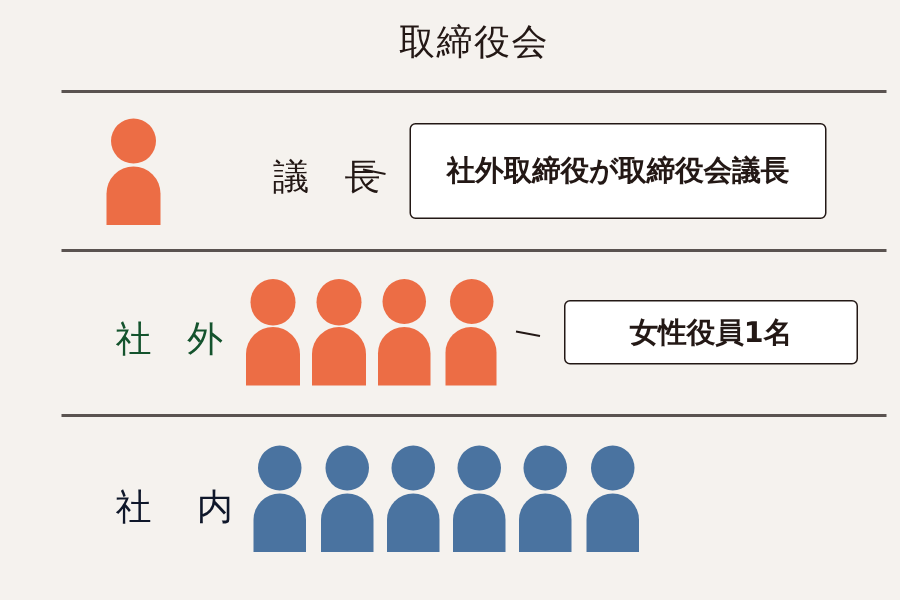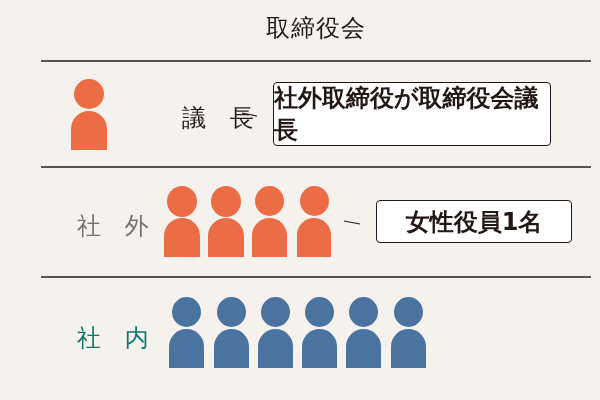--- a/index.html
+++ b/index.html
@@ -1,21 +1,21 @@
 <!DOCTYPE html>
 <html><head>
 <meta charset="utf-8">
 <style>
   html,body{margin:0;padding:0;}
   body{width:600px;height:400px;background:#f5f2ee;position:relative;overflow:hidden;font-family:"DejaVu Sans",sans-serif;color:#231815;}
   .abs{position:absolute;margin-left:16px;}
   .title{left:0;width:600px;top:12px;text-align:center;font-size:24px;letter-spacing:1px;}
   .rule{left:25px;width:550px;height:1.5px;background:#5a5350;}
   .label{font-size:24px;letter-spacing:8px;}
-  .callout{background:#fff;border:1.5px solid #231815;border-radius:4px;display:flex;align-items:center;justify-content:center;font-size:24px;font-weight:bold;box-sizing:border-box;}
+  .callout{background:#fff;border:1.5px solid #231815;border-radius:4px;display:flex;align-items:center;justify-content:center;font-size:19px;font-weight:bold;box-sizing:border-box;}
   .person{position:absolute;}
   .person .head{position:absolute;border-radius:50%;}
   .person .body{position:absolute;border-radius:18px 18px 0 0;}
   svg.line{position:absolute;left:0;top:0;overflow:visible;}
 </style>
 </head>
 <body>
 
 <div class="abs title">取締役会</div>
 
@@ -29,21 +29,21 @@
     <div class="body" style="left:0;top:32px;width:36px;height:39px;background:#ec6d45;"></div>
   </div>
   <div class="abs label" style="left:166px;top:102px;">議 長</div>
   <svg class="line" width="600" height="400">
       <line x1="242" y1="113" x2="257" y2="116" stroke="#231815" stroke-width="1.2"></line>
     </svg>
   <div class="abs callout" style="left:257px;top:82px;width:278px;height:64px;">社外取締役が取締役会議長</div>
 </div>
 
 <div>
-  <div class="abs label" style="left:61px;top:210px;color:#737373;">社 外</div>
+  <div class="abs label" style="left:61px;top:210px;color:#14532d;">社 外</div>
   <div class="person" style="left:164px;top:186px;width:36px;height:71px;">
     <div class="head" style="left:3px;top:0;width:30px;height:31px;background:#ec6d45;"></div>
     <div class="body" style="left:0;top:32px;width:36px;height:39px;background:#ec6d45;"></div>
   </div>
   <div class="person" style="left:208px;top:186px;width:36px;height:71px;">
     <div class="head" style="left:3px;top:0;width:30px;height:31px;background:#ec6d45;"></div>
     <div class="body" style="left:0;top:32px;width:36px;height:39px;background:#ec6d45;"></div>
   </div>
   <div class="person" style="left:252px;top:186px;width:35px;height:71px;">
     <div class="head" style="left:3px;top:0;width:29px;height:30px;background:#ec6d45;"></div>
@@ -53,21 +53,21 @@
     <div class="head" style="left:3px;top:0;width:29px;height:30px;background:#ec6d45;"></div>
     <div class="body" style="left:0;top:32px;width:34px;height:39px;background:#ec6d45;"></div>
   </div>
   <svg class="line" width="600" height="400">
       <line x1="344" y1="221" x2="360" y2="224" stroke="#231815" stroke-width="1.2"></line>
     </svg>
   <div class="abs callout" style="left:360px;top:200px;width:196px;height:43px;">女性役員1名</div>
 </div>
 
 <div>
-  <div class="abs label" style="left:61px;top:322px;color:#0f766e;">社 内</div>
+  <div class="abs label" style="left:61px;top:322px;color:#0f172a;font-family:Liberation Mono, monospace;">社 内</div>
   <div class="person" style="left:169px;top:297px;width:35px;height:71px;">
     <div class="head" style="left:3px;top:0;width:29px;height:30px;background:#4a73a0;"></div>
     <div class="body" style="left:0;top:32px;width:35px;height:39px;background:#4a73a0;"></div>
   </div>
   <div class="person" style="left:214px;top:297px;width:35px;height:71px;">
     <div class="head" style="left:3px;top:0;width:29px;height:30px;background:#4a73a0;"></div>
     <div class="body" style="left:0;top:32px;width:35px;height:39px;background:#4a73a0;"></div>
   </div>
   <div class="person" style="left:258px;top:297px;width:35px;height:71px;">
     <div class="head" style="left:3px;top:0;width:29px;height:30px;background:#4a73a0;"></div>

